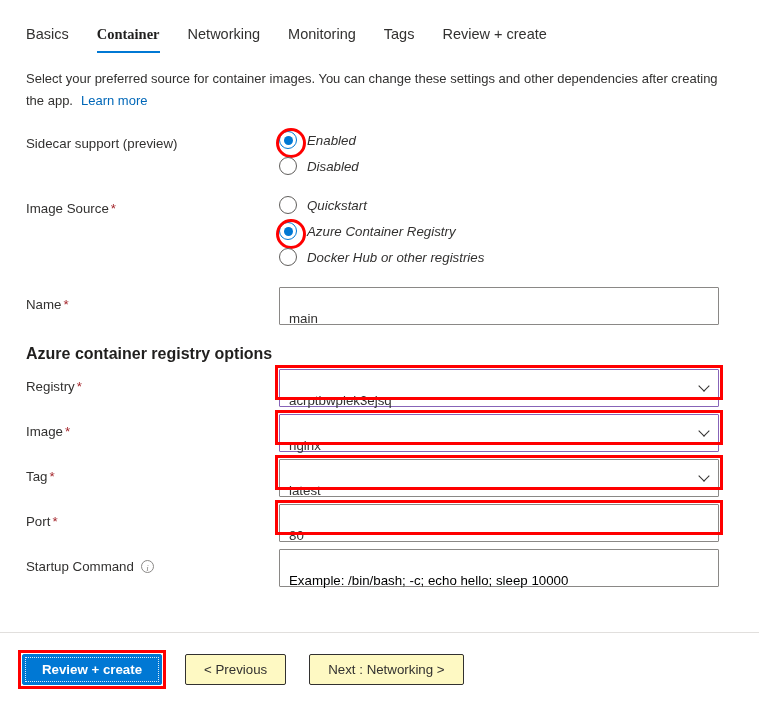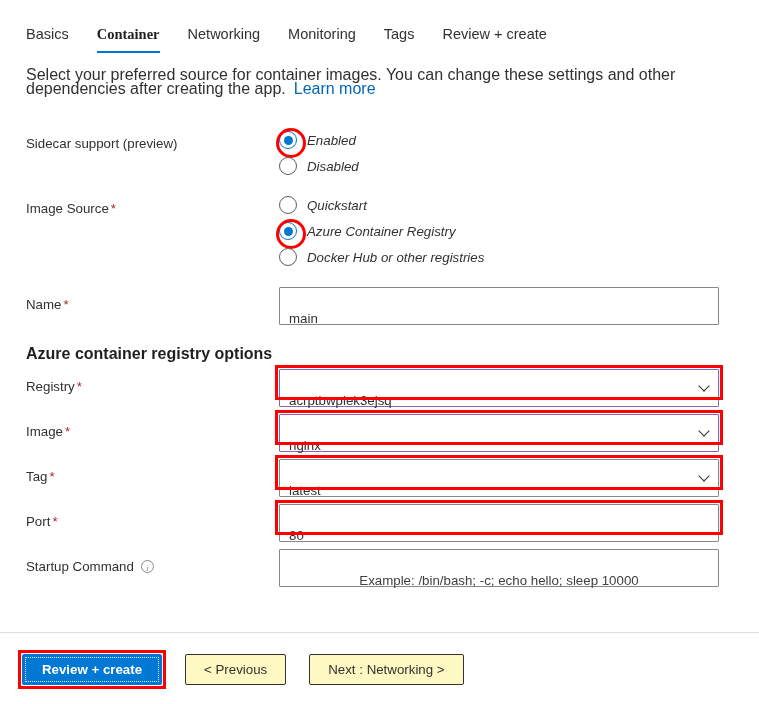--- a/index.html
+++ b/index.html
@@ -37,22 +37,22 @@
     position: absolute;
     left: 14px; right: 14px; bottom: 0;
     height: 2.5px;
     background: #0078d4;
   }
 
   
   .desc {
     position: absolute; left: 26px; top: 68px;
     width: 700px;
-    font-size: 16px;
-    line-height: 14px;
+    font-size: 13px;
+    line-height: 22px;
     color: #323130;
   }
   .desc a {
     color: #0067b8;
     text-decoration: none;
     margin-left: 8px;
   }
 
   
   .row { position: absolute; left: 0; width: 759px; }
@@ -136,21 +136,21 @@
     background: #fff;
     font-size: 13.3px;
     color: #323130;
     padding: 18px 9px;
     line-height: 25px;
     font-family: "Liberation Sans", sans-serif;
     border-radius: 1px;
   }
   .field.visited { border-color: #8764b8; }
   .field .val { display: block; }
-  .field .ph { display: block; color: #404040; text-align: center; }
+  .field .ph { display: block; color: #000000; }
 
   
   .chev {
     position: absolute;
     right: 9px; top: 50%;
     width: 9px; height: 9px;
     margin-top: -6px;
     pointer-events: none;
   }
   .chev::before {

